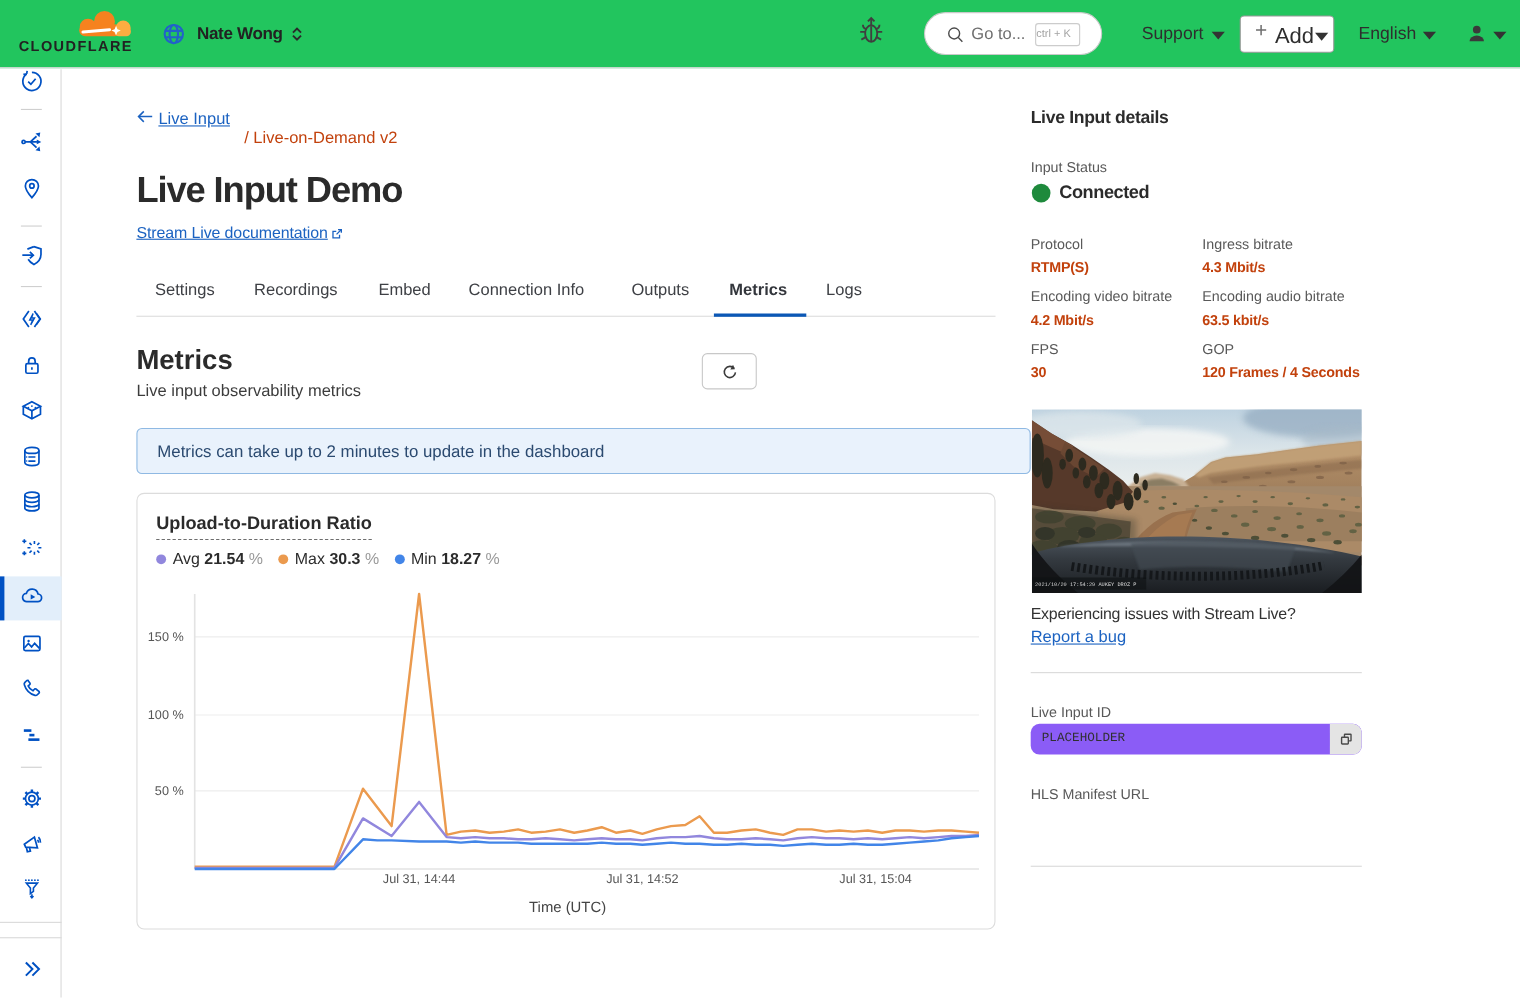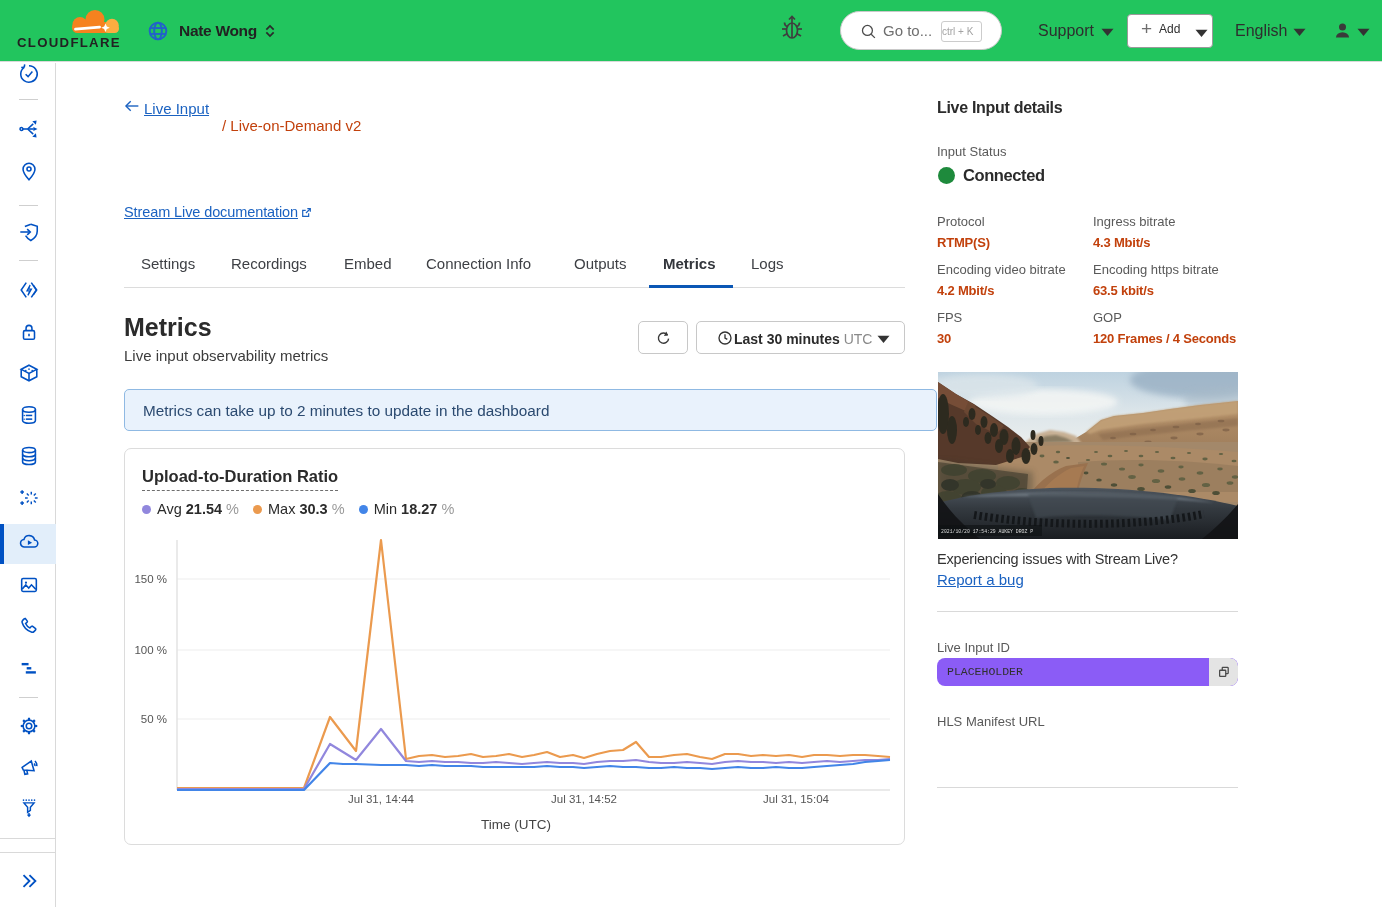--- a/index.html
+++ b/index.html
@@ -80,21 +80,21 @@
     <div class="abs" style="left:100px;top:9px;width:41px;height:21px;border:1px solid #ccc;border-radius:3px;font-size:10px;color:#a3a3a3;text-align:left;line-height:20px">ctrl + K</div>
   </div>
 
   <div class="abs" style="left:1038px;top:22px;font-size:16px;color:#2e2e2e">Support</div>
   <svg class="abs" style="left:1101px;top:28px" width="13" height="9" viewBox="0 0 13 9">
       <path d="M0.5 0.8 h12 L6.5 8z" fill="#333"></path>
     </svg>
 
   <div class="abs" style="left:1127px;top:14px;width:86px;height:34px;border:1px solid #9a9a9a;border-radius:4px;background:#fff">
     <div class="abs" style="left:13px;top:3px;font-size:19px;color:#6f6f6f">+</div>
-    <div class="abs" style="left:31px;top:7px;font-size:12px;color:#2e2e2e">Add</div>
+    <div class="abs" style="left:31px;top:7px;font-size:20px;color:#2e2e2e">Add</div>
     <svg class="abs" style="left:67px;top:14px" width="13" height="9" viewBox="0 0 13 9">
         <path d="M0.5 0.8 h12 L6.5 8z" fill="#333"></path>
       </svg>
   </div>
 
   <div class="abs" style="left:1235px;top:22px;font-size:16px;color:#2e2e2e">English</div>
   <svg class="abs" style="left:1293px;top:28px" width="13" height="9" viewBox="0 0 13 9">
       <path d="M0.5 0.8 h12 L6.5 8z" fill="#333"></path>
     </svg>
 
@@ -259,20 +259,21 @@
 </div>
 <div id="main">
 
   <svg class="abs" style="left:124px;top:99px" width="16" height="14" viewBox="0 0 24 22" fill="none" stroke="#1b62c1" stroke-width="2.2">
     <path d="M22 11 H3"></path>
       <path d="M10 3.5 L2.5 11 l7.5 7.5"></path>
   </svg>
   <a class="abs link" style="left:144px;top:100px;font-size:15px">Live Input</a>
   <div class="abs gray" style="left:222px;top:101px;font-size:15px">/ Live-on-Demand v2</div>
 
+  <div class="abs" style="left:124px;top:154px;font-size:33px;font-weight:bold;color:#2b2b2b;letter-spacing:-1px">Live Input Demo</div>
   <a class="abs link" style="left:124px;top:204px;font-size:14.5px;letter-spacing:-0.1px">Stream Live documentation</a>
   <svg class="abs" style="left:300px;top:206px" width="13" height="13" viewBox="0 0 24 24" fill="none" stroke="#1b62c1" stroke-width="2.2">
     <path d="M13.5 5 H19 V10.5"></path>
     <path d="M19 5 L11 13"></path>
     <path d="M16 13.5 V19 H5 V8 H10.5"></path>
   </svg>
 
   <div class="tab" style="left:141px">Settings</div>
   <div class="tab" style="left:231px">Recordings</div>
   <div class="tab" style="left:344px">Embed</div>
@@ -286,30 +287,20 @@
   <div class="abs" style="left:124px;top:313px;font-size:25px;font-weight:bold;color:#2b2b2b">Metrics</div>
   <div class="abs" style="left:124px;top:347px;font-size:15px;color:#3c3c3c">Live input observability metrics</div>
 
   <div class="btn" style="left:638px;top:321px;width:50px;height:33px">
     <svg class="abs" style="left:16px;top:8px" width="17" height="17" viewBox="0 0 24 24" fill="none" stroke="#3a3a3a" stroke-width="2">
       <path d="M17.7 7.1 A7.2 7.2 0 1 0 19.2 12.1"></path>
       <path d="M16.1 2.2 L18.4 7.9 L12.6 8.4 z" fill="#3a3a3a" stroke="none"></path>
     </svg>
   </div>
 
-  <div class="btn" style="left:696px;top:321px;width:209px;height:33px">
-    <svg class="abs" style="left:20px;top:8px" width="16" height="16" viewBox="0 0 24 24" fill="none" stroke="#333" stroke-width="2">
-      <circle cx="12" cy="12" r="9"></circle>
-      <path d="M12 6.5 V12 l3.5 2"></path>
-    </svg>
-    <div class="abs" style="left:37px;top:9px;font-size:14px;font-weight:bold;color:#2b2b2b">Last 30 minutes <span style="font-weight:normal;color:#8a8a8a">UTC</span></div>
-    <svg class="abs" style="left:180px;top:13px" width="13" height="9" viewBox="0 0 13 9">
-        <path d="M0.5 0.8 h12 L6.5 8z" fill="#333"></path>
-      </svg>
-  </div>
 
   <div class="abs" style="left:124px;top:389px;width:813px;height:42px;background:#e9f2fc;border:1px solid #8fb9e3;border-radius:5px">
     <div class="abs" style="left:18px;top:12px;font-size:15.3px;color:#2b4a70">Metrics can take up to 2 minutes to update in the dashboard</div>
   </div>
 
   <div class="abs" style="left:124px;top:448px;width:781px;height:397px;border:1px solid #dcdcdc;border-radius:7px;background:#fff">
     <div class="abs" style="left:17px;top:18px;font-size:16.5px;font-weight:bold;color:#2b2b2b;border-bottom:1.5px dashed #6e6e6e;padding-bottom:4px">Upload-to-Duration Ratio</div>
 
     <div class="abs" style="left:17px;top:52px;font-size:14.5px;color:#2b2b2b">
       <span style="display:inline-block;width:9px;height:9px;border-radius:50%;background:#9187dd;margin-right:6px"></span>Avg <b>21.54</b> <span style="color:#9a9a9a">%</span>
@@ -341,21 +332,21 @@
 
   <div class="abs" style="left:937px;top:99px;font-size:16px;font-weight:bold;color:#2b2b2b;letter-spacing:-0.3px">Live Input details</div>
   <div class="lbl" style="top:144px">Input Status</div>
   <div class="abs" style="left:938px;top:167px;width:17px;height:17px;border-radius:50%;background:#1e8a3c"></div>
   <div class="abs" style="left:963px;top:166px;font-size:16.5px;font-weight:bold;color:#2b2b2b;letter-spacing:-0.4px">Connected</div>
   <div class="lbl" style="top:214px">Protocol</div>
   <div class="lbl" style="left:1093px;top:214px">Ingress bitrate</div>
   <div class="val" style="left:937px;top:235px">RTMP(S)</div>
   <div class="val" style="left:1093px;top:235px">4.3 Mbit/s</div>
   <div class="lbl" style="top:262px">Encoding video bitrate</div>
-  <div class="lbl" style="left:1093px;top:262px">Encoding https bitrate</div>
+  <div class="lbl" style="left:1093px;top:262px">Encoding audio bitrate</div>
   <div class="val" style="left:937px;top:283px">4.2 Mbit/s</div>
   <div class="val" style="left:1093px;top:283px">63.5 kbit/s</div>
   <div class="lbl" style="top:310px">FPS</div>
   <div class="lbl" style="left:1093px;top:310px">GOP</div>
   <div class="val" style="left:937px;top:331px">30</div>
   <div class="val" style="left:1093px;top:331px">120 Frames / 4 Seconds</div>
 
   <div class="abs" style="left:938px;top:372px;width:300px;height:167px;overflow:hidden" id="thumb">
   <svg width="300" height="167" viewBox="0 0 300 167">
     <defs>

